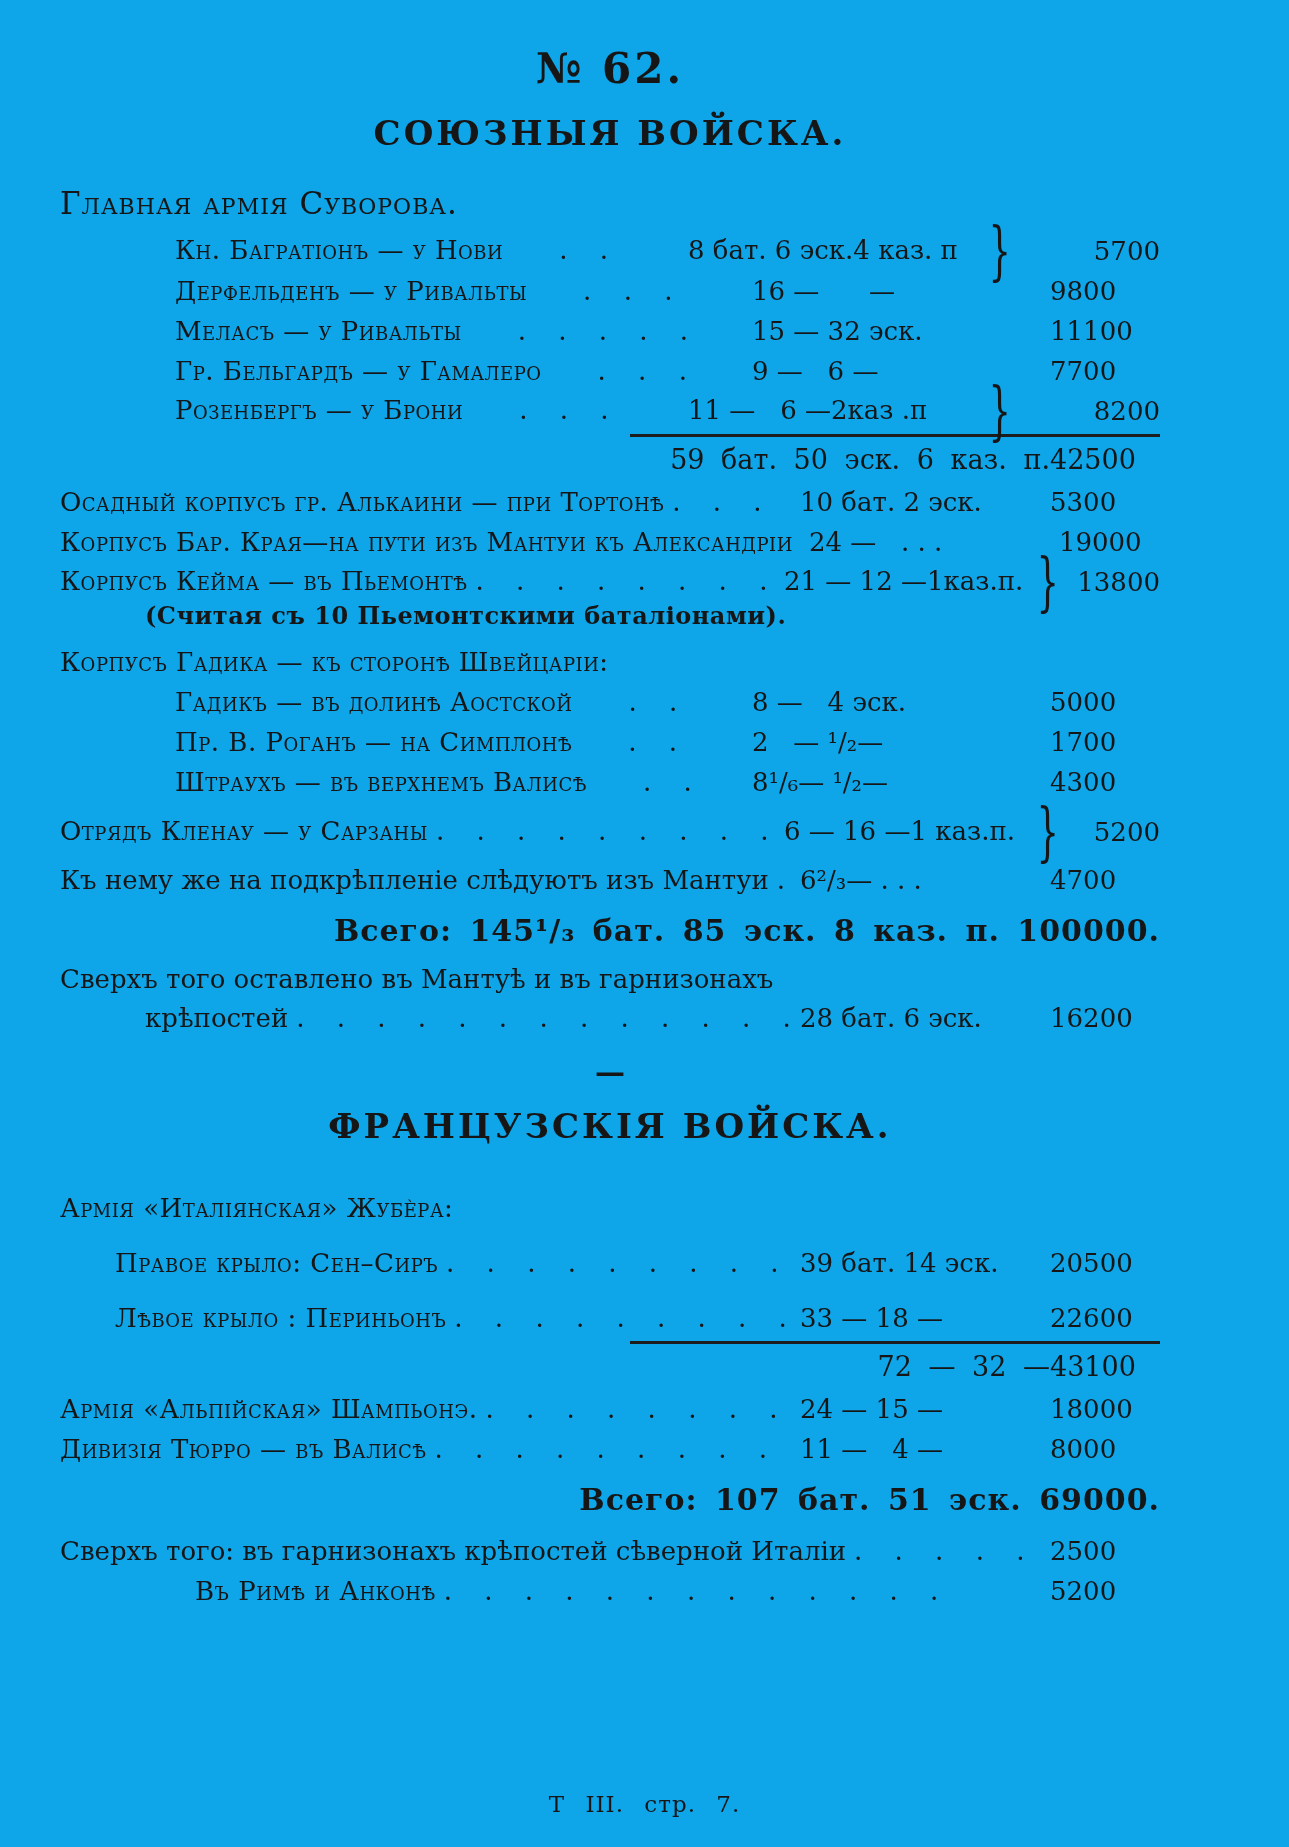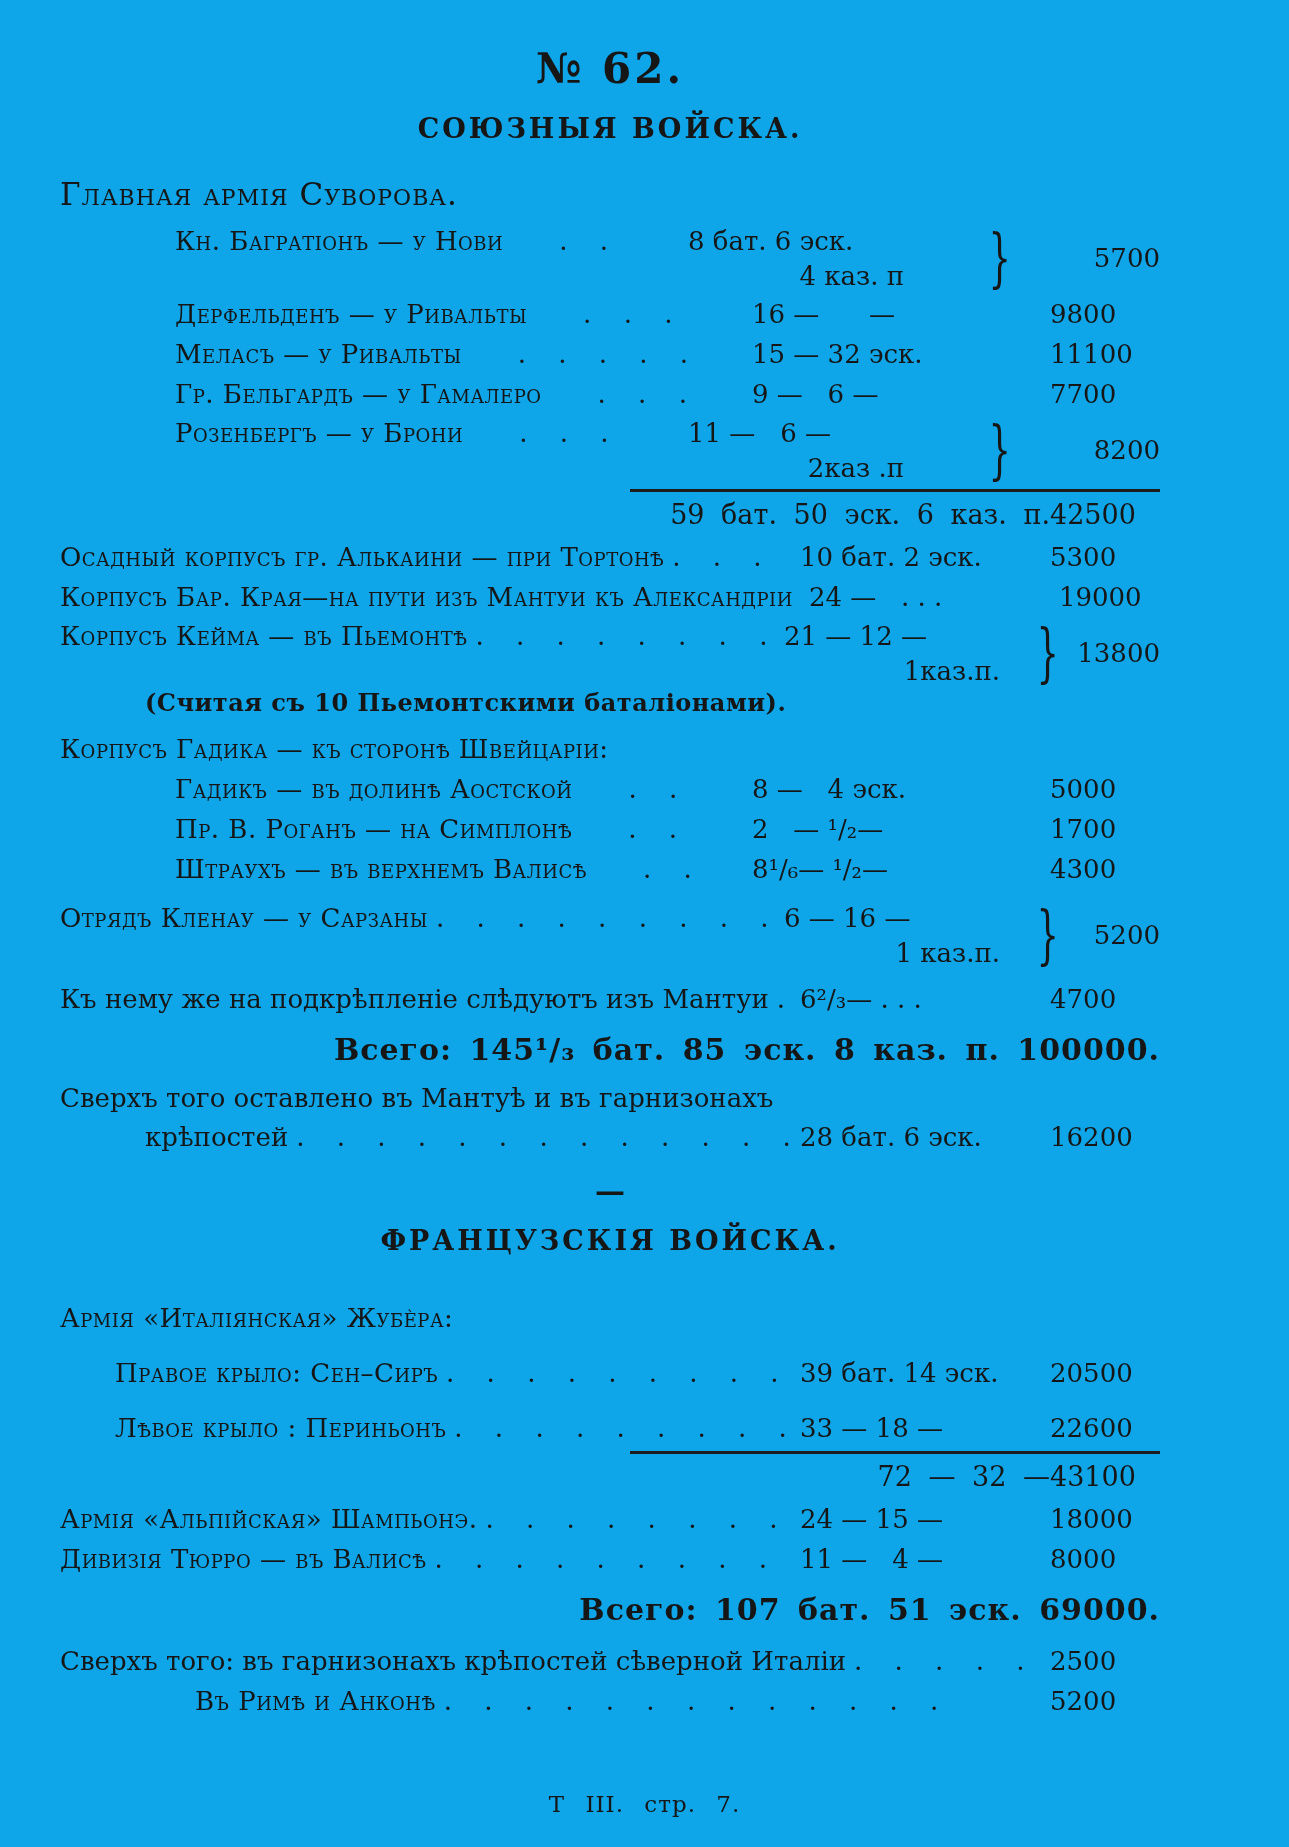--- a/index.html
+++ b/index.html
@@ -16,21 +16,21 @@
   }
   .doc-number {
     text-align: center;
     font-size: 42px;
     font-weight: bold;
     letter-spacing: 3px;
     margin-bottom: 20px;
   }
   .section-heading {
     text-align: center;
-    font-size: 27px;
+    font-size: 34px;
     font-weight: bold;
     letter-spacing: 3px;
     margin-bottom: 30px;
   }
   .subheading {
     font-size: 31px;
     font-variant: small-caps;
     letter-spacing: 1px;
     line-height: 40px;
     margin-bottom: 8px;
@@ -54,21 +54,21 @@
     word-spacing: 24px;
     padding: 0 8px;
     min-width: 0;
   }
   .units { width: 250px; white-space: pre; flex: none; }
   .total { width: 110px; flex: none; }
   .brace-row { align-items: stretch; }
   .brace-row .label, .brace-row .dots { line-height: 38px; }
   .unit-stack {
     width: 250px; flex: none;
-    display: flex; flex-direction: column;
+    display: flex; flex-direction: row;
     line-height: 35px; padding-top: 2px;
     white-space: pre;
   }
   .unit-stack .u2 { text-align: right; padding-right: 34px; }
   .brace {
     flex: none;
     display: flex; align-items: center;
     width: 20px; margin: 0 -2px;
     font-size: 64px; font-weight: normal;
     transform: scaleX(0.55);

